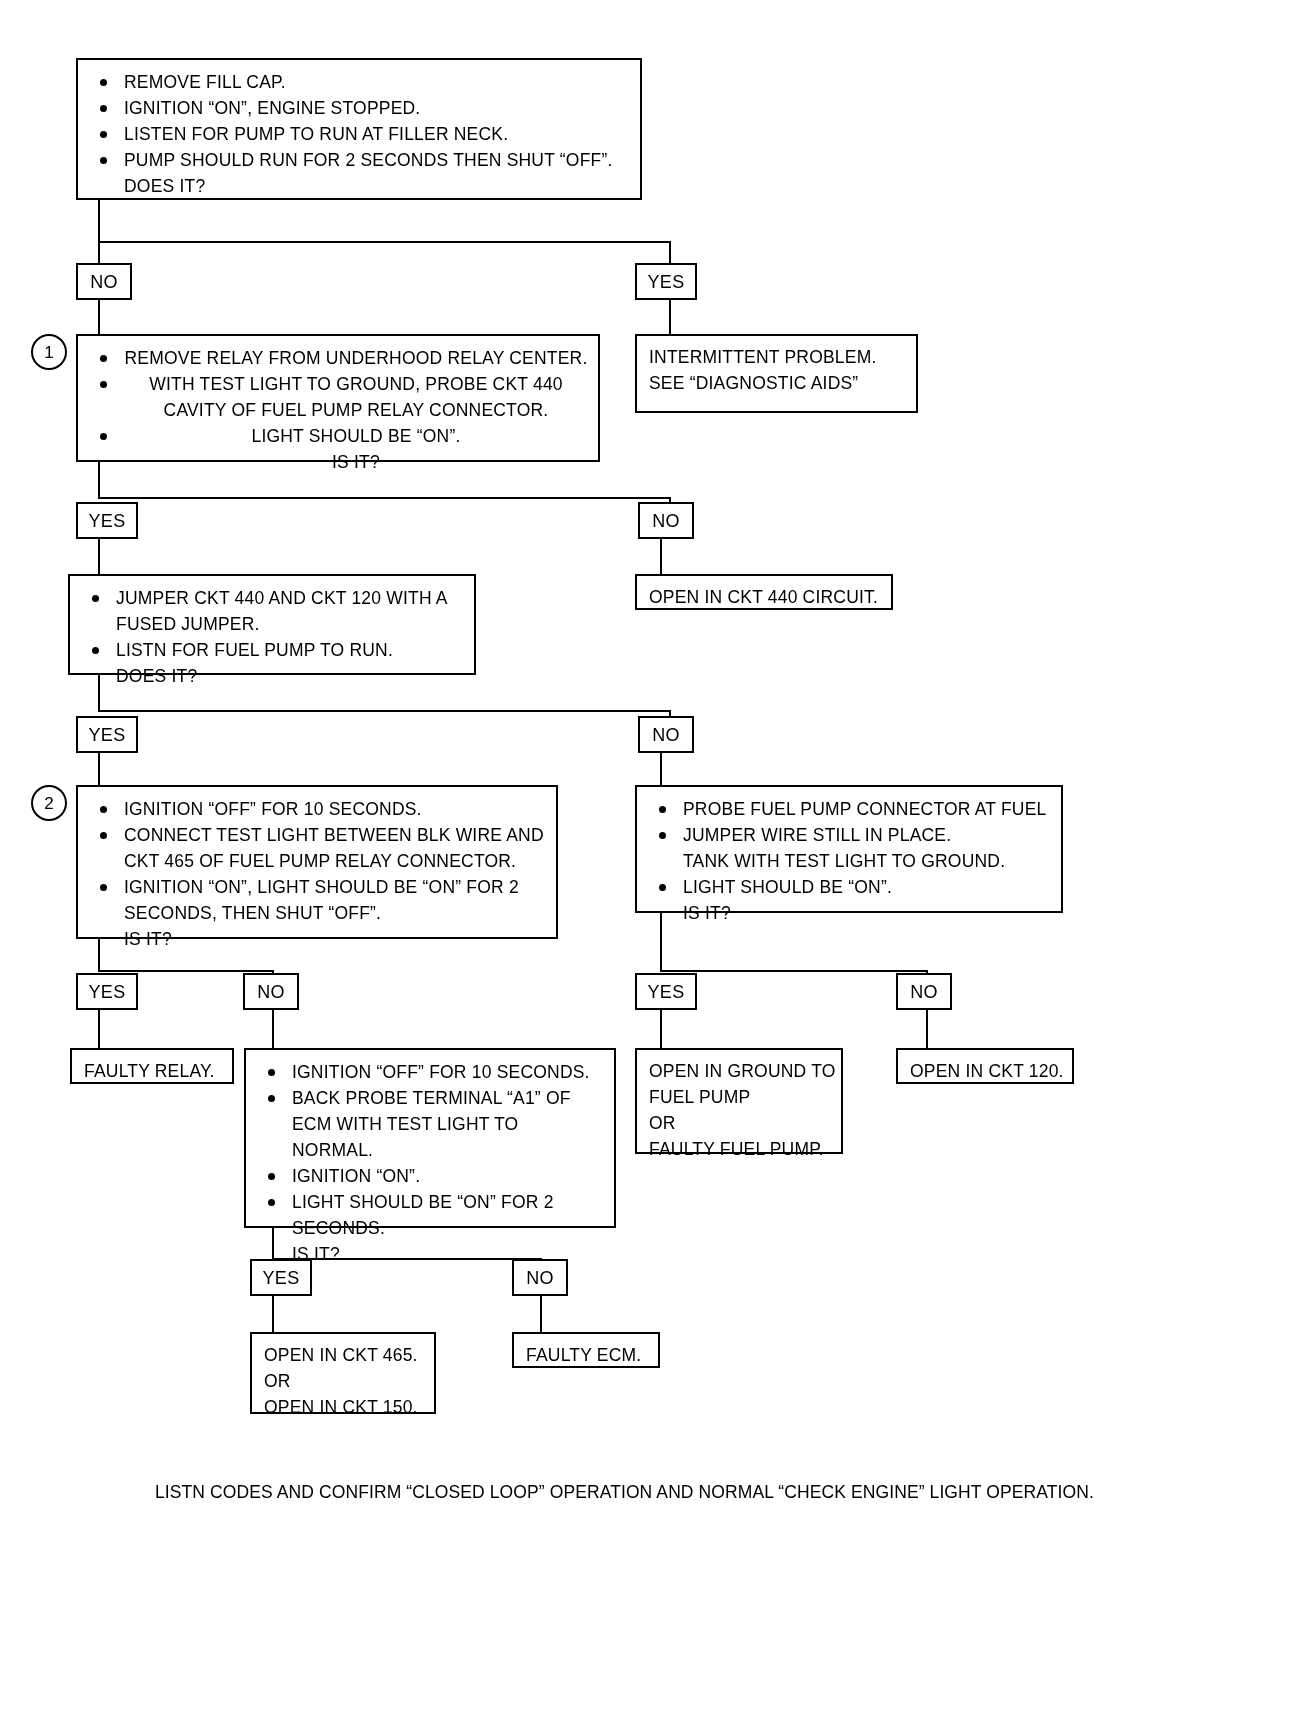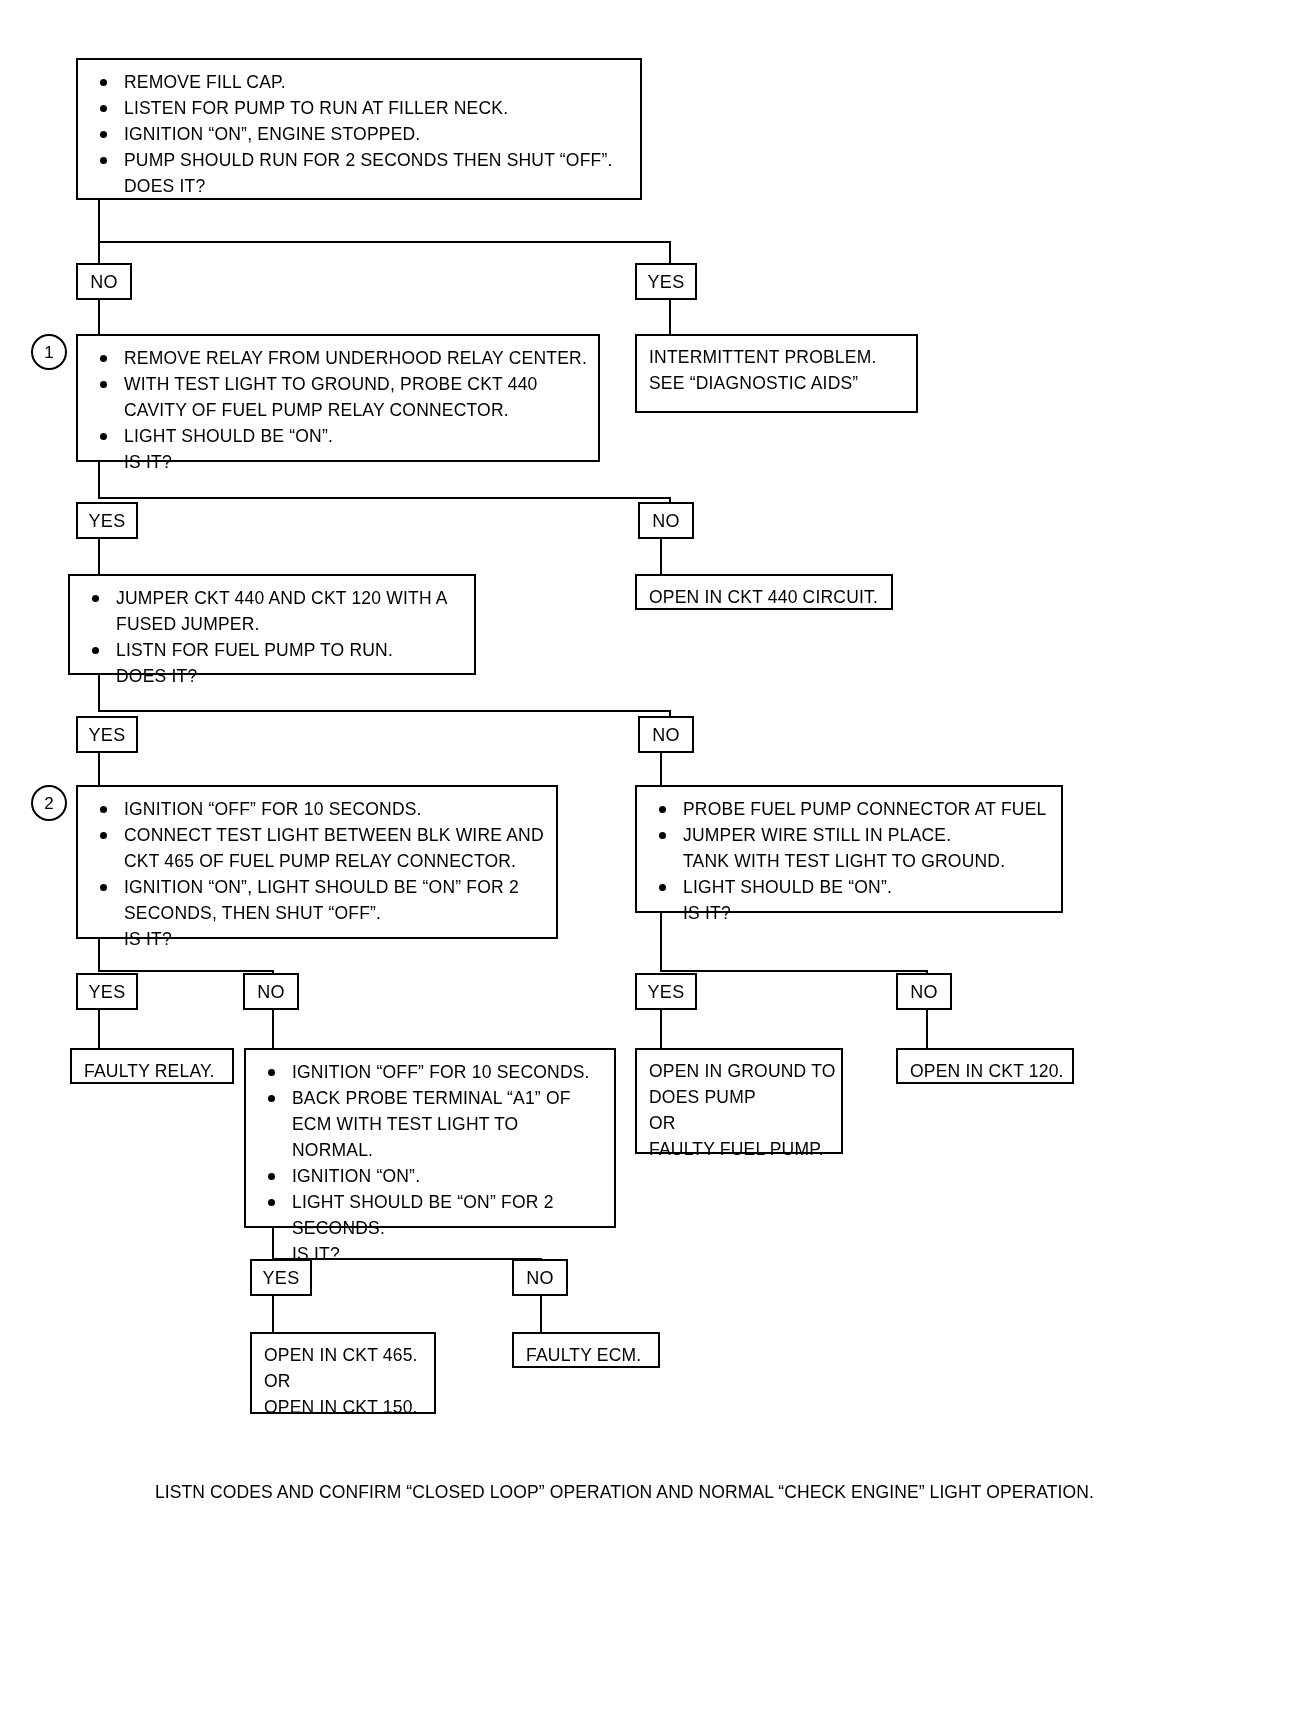--- a/index.html
+++ b/index.html
@@ -109,22 +109,22 @@
   }
 </style>
 </head>
 <body>
 
 <div id="page">
 
   <div class="box" style="left:76px; top:58px; width:566px; height:142px;">
     <ul class="ul">
       <li><span>REMOVE FILL CAP.</span></li>
+      <li><span>IGNITION “ON”, ENGINE STOPPED.</span></li>
       <li><span>LISTEN FOR PUMP TO RUN AT FILLER NECK.</span></li>
-      <li><span>IGNITION “ON”, ENGINE STOPPED.</span></li>
       <li><span>PUMP SHOULD RUN FOR 2 SECONDS THEN SHUT “OFF”.</span></li>
       <li class="cont"><span>DOES IT?</span></li>
     </ul>
   </div>
 
   <div class="vline" style="left:98px; top:200px; height:42px;"></div>
   <div class="hline" style="left:98px; top:241px; width:573px;"></div>
   <div class="vline" style="left:669px; top:241px; height:22px;"></div>
   <div class="vline" style="left:98px; top:241px; height:22px;"></div>
 
@@ -134,21 +134,21 @@
   <div class="yn" style="left:635px; top:263px; width:62px; height:37px;">
     <span>YES</span>
   </div>
 
   <div class="vline" style="left:98px; top:300px; height:34px;"></div>
   <div class="vline" style="left:669px; top:300px; height:34px;"></div>
 
   <div class="step-circle" style="left:31px; top:334px;">
     <span>1</span>
   </div>
-  <div class="box" style="left:76px; top:334px; width:524px; height:128px;">
+  <div class="box" style="left:76px; top:334px; width:524px; height:128px;text-align:center;">
     <ul class="ul">
       <li><span>REMOVE RELAY FROM UNDERHOOD RELAY CENTER.</span></li>
       <li><span>WITH TEST LIGHT TO GROUND, PROBE CKT 440</span></li>
       <li class="cont"><span>CAVITY OF FUEL PUMP RELAY CONNECTOR.</span></li>
       <li><span>LIGHT SHOULD BE “ON”.</span></li>
       <li class="cont"><span>IS IT?</span></li>
     </ul>
   </div>
 
   <div class="box plain" style="left:635px; top:334px; width:283px; height:79px;">
@@ -260,21 +260,21 @@
       <li class="cont"><span>ECM WITH TEST LIGHT TO NORMAL.</span></li>
       <li><span>IGNITION “ON”.</span></li>
       <li><span>LIGHT SHOULD BE “ON” FOR 2</span></li>
       <li class="cont"><span>SECONDS.</span></li>
       <li class="cont"><span>IS IT?</span></li>
     </ul>
   </div>
 
   <div class="box plain" style="left:635px; top:1048px; width:208px; height:106px;">
     <div class="line-plain">OPEN IN GROUND TO</div>
-    <div class="line-plain">DOES PUMP</div>
+    <div class="line-plain">FUEL PUMP</div>
     <div class="line-plain">OR</div>
     <div class="line-plain">FAULTY FUEL PUMP.</div>
   </div>
 
   <div class="box plain" style="left:896px; top:1048px; width:178px; height:36px;">
     <div class="line-plain">OPEN IN CKT 120.</div>
   </div>
 
   <div class="vline" style="left:272px; top:1228px; height:31px;"></div>
   <div class="hline" style="left:272px; top:1258px; width:270px;"></div>

